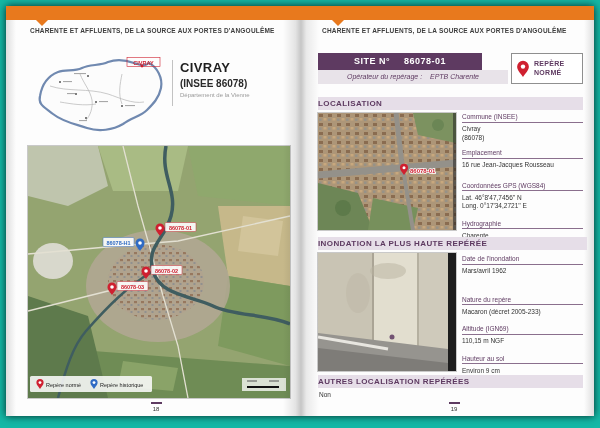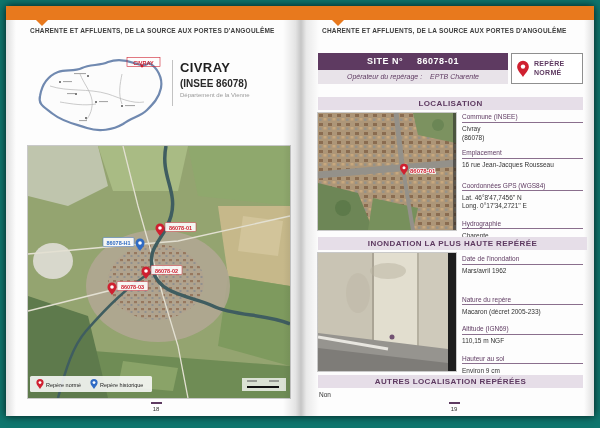--- a/index.html
+++ b/index.html
@@ -1,37 +1,37 @@
 <!DOCTYPE html>
 <html><head>
 <meta charset="utf-8">
 <style>
   html,body{margin:0;padding:0;background:#000;}
-  .stage{position:relative;width:600px;height:428px;background:#0f766e;overflow:hidden;
+  .stage{position:relative;width:600px;height:428px;background:#14b8a6;overflow:hidden;
          font-family:"Liberation Sans",sans-serif;}
   .abs{position:absolute;}
   .book{position:absolute;left:6px;top:6px;width:588px;height:410px;background:#fdfdfd;
         box-shadow:0 0 8px rgba(0,0,0,.8);}
   .band{position:absolute;left:0;top:0;width:588px;height:14px;}
   .notch{position:absolute;top:14px;width:0;height:0;border-left:6px solid transparent;
          border-right:6px solid transparent;border-top:6px solid transparent;}
   .gutter{position:absolute;left:277px;top:14px;width:36px;height:396px;
           background:linear-gradient(90deg,rgba(0,0,0,0) 0%,rgba(0,0,0,.10) 35%,rgba(0,0,0,.22) 50%,rgba(0,0,0,.08) 65%,rgba(0,0,0,0) 100%);}
   .edgefade{position:absolute;top:14px;width:10px;height:396px;}
   .page-hdr{font-size:6.5px;font-weight:bold;color:#3d3d3d;letter-spacing:.2px;white-space:nowrap;}
   .civray-name{font-size:13px;font-weight:bold;color:#1e1e1e;letter-spacing:.4px;}
   .civray-insee{font-size:10px;font-weight:bold;color:#2a2a2a;margin-top:3px;}
   .civray-dept{font-size:6px;color:#9a9a9a;margin-top:3px;}
   .vdiv{position:absolute;width:1px;background:#c2c2c2;}
   .site-bar{color:#fff;font-weight:bold;font-size:9px;line-height:17px;text-align:center;letter-spacing:.5px;}
   .site-sub{background:#e8e3e9;color:#5e3a61;font-style:italic;font-size:7px;line-height:14px;text-align:center;}
   .badge{background:#fff;border:1px solid #8f8f8f;display:flex;align-items:center;gap:4px;
          padding:0 4px;box-sizing:border-box;}
   .badge-text{color:#5e3a61;font-weight:bold;font-size:7px;line-height:8.5px;letter-spacing:.3px;}
-  .sec-hdr{background:#e6dee8;color:#5e3a61;font-weight:bold;font-size:8px;text-align:center;
+  .sec-hdr{background:#e6dee8;color:#5e3a61;font-weight:bold;font-size:8px;
            line-height:13px;letter-spacing:.4px;}
   .photo{outline:1px solid #c9c9c9;}
   .field{margin-bottom:9px;}
   .f-label{font-size:6.5px;color:#5e3a61;padding-bottom:1.5px;border-bottom:1px solid #8a6f8d;margin-bottom:2.5px;}
   .f-line{font-size:6.5px;color:#333;line-height:8.5px;}
   .mb7{margin-bottom:7px;} .mb12{margin-bottom:12px;} .mb20{margin-bottom:20px;}
   .non-text{font-size:6.5px;color:#333;}
   .pnum{width:40px;text-align:center;}
   .pnum-line{width:11px;height:2px;background:#5e3a61;margin:0 auto 2px;}
   .pnum-num{font-size:6px;color:#333;}
@@ -176,21 +176,21 @@
       </g>
     </svg>
 
     <div class="abs pnum" style="left:130px;top:396px;">
       <div class="pnum-line"></div>
       <div class="pnum-num">18</div>
     </div>
 
     <div class="abs page-hdr" style="left:316px;top:21px;">CHARENTE ET AFFLUENTS, DE LA SOURCE AUX PORTES D'ANGOULÊME</div>
 
-    <div class="abs site-bar" style="left:312px;top:47px;width:190px;height:17px;background:#5e3a61;">
+    <div class="abs site-bar" style="left:312px;top:47px;width:164px;height:17px;background:#5e3a61;">
       <span>SITE N°</span>
       <span style="display:inline-block;width:8px;"></span>
       <span>86078-01</span>
     </div>
     <div class="abs site-sub" style="left:312px;top:64px;width:190px;">
       <span>Opérateur du repérage :</span>
       <span style="display:inline-block;width:4px;"></span>
       <span>EPTB Charente</span>
     </div>
 

